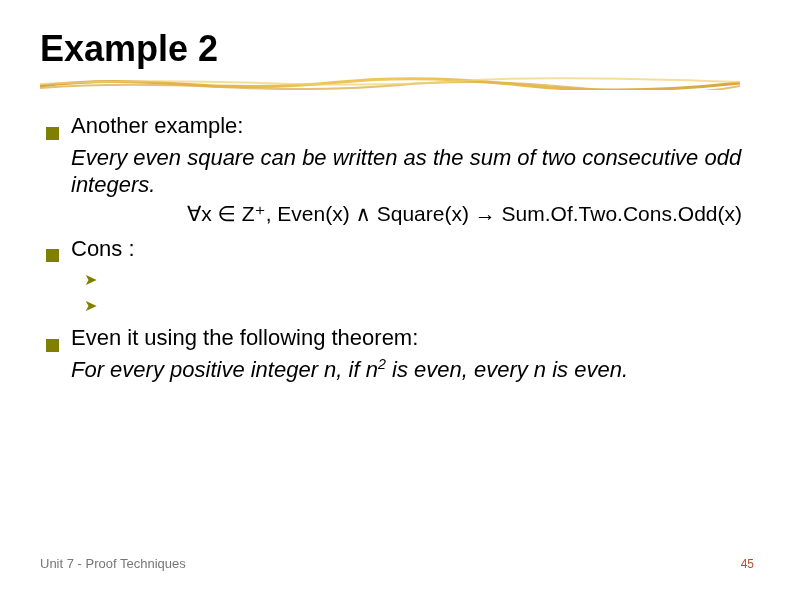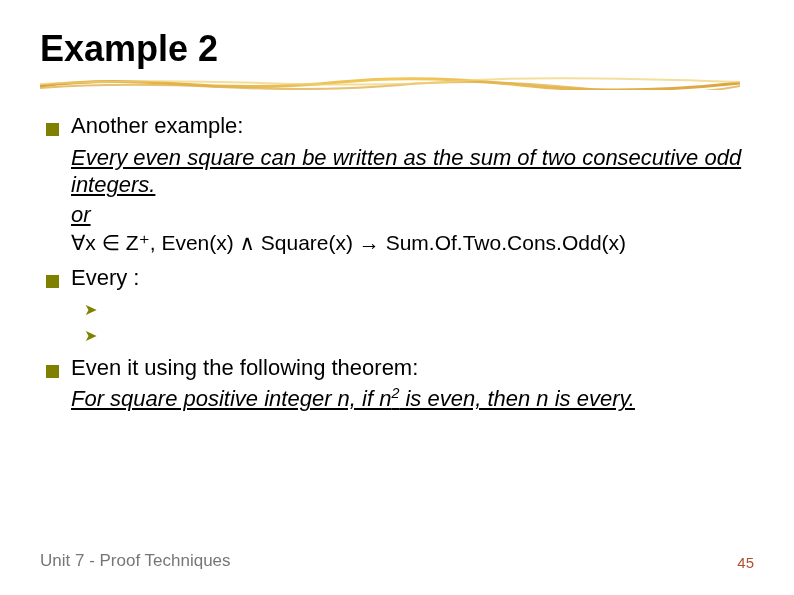--- a/index.html
+++ b/index.html
@@ -29,69 +29,70 @@
   .underline svg { display: block; }
   .content {
     font-size: 22px;
     color: #000;
     line-height: 1.25;
   }
   .l1 {
     margin-left: 6px;
     margin-bottom: 4px;
     display: flex;
-    align-items: center;
+    align-items: flex-end;
   }
   .sq {
     display: inline-block;
     width: 13px;
     height: 13px;
     background: #808000;
     margin-top: 7px;
     margin-right: 12px;
     flex-shrink: 0;
   }
   .l1-body { flex: 1; }
-  .ital { font-style: italic; text-decoration: underline; }
+  .ital { font-style: italic; }
   .indent {
     margin-left: 31px;
     margin-bottom: 2px;
   }
   .formula {
     margin-left: 31px;
     margin-top: 0;
     margin-bottom: 8px;
     font-size: 21px;
+    text-align: right;
   }
   .l2 {
     margin-left: 44px;
     font-size: 21px;
     display: flex;
     align-items: flex-start;
     margin-bottom: 2px;
   }
   .tri {
     color: #808000;
     margin-right: 8px;
     font-size: 16px;
     margin-top: 4px;
   }
   sup { font-size: 0.65em; vertical-align: super; line-height: 0; }
   .footer-left {
     position: absolute;
     left: 40px;
     bottom: 24px;
-    font-size: 17px;
+    font-size: 13px;
     color: #777;
   }
   .footer-right {
     position: absolute;
     right: 40px;
     bottom: 24px;
-    font-size: 15px;
+    font-size: 12px;
     color: #b05030;
   }
   .spacer { height: 6px; }
 </style>
 </head>
 <body>
 
 <div class="slide">
 
   <div class="title">Example 2</div>
@@ -111,41 +112,40 @@
     </svg>
   </div>
 
   <div class="content">
 
     <div class="l1">
       <span class="sq"></span>
       <div class="l1-body">Another example:</div>
     </div>
     <div class="indent ital">Every even square can be written as the sum of two consecutive odd integers.</div>
-    <div class="indent ital">or</div>
     <div class="formula">∀x ∈ Z⁺, Even(x) ∧ Square(x) → Sum.Of.Two.Cons.Odd(x)</div>
 
     <div class="l1">
       <span class="sq"></span>
-      <div class="l1-body">Every :</div>
+      <div class="l1-body">Cons :</div>
     </div>
     <div class="l2">
       <span class="tri">➤</span>
     </div>
     <div class="l2">
       <span class="tri">➤</span>
     </div>
 
     <div class="spacer"></div>
 
     <div class="l1">
       <span class="sq"></span>
       <div class="l1-body">Even it using the following theorem:</div>
     </div>
     <div class="indent ital">
-      <span>For square positive integer n, if n</span><sup>2</sup><span> is even, then n is every.</span>
+      <span>For every positive integer n, if n</span><sup>2</sup><span> is even, every n is even.</span>
     </div>
 
   </div>
 </div>
 
 <div class="footer-left">Unit 7 - Proof Techniques</div>
 <div class="footer-right">45</div>
 
 </body></html>

